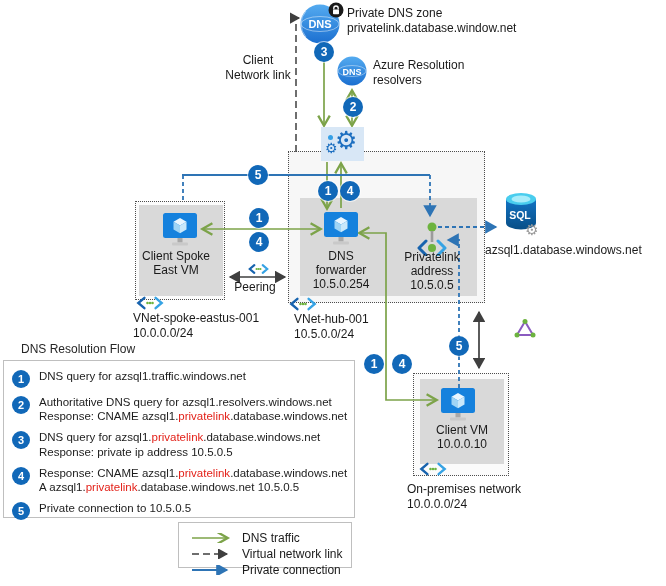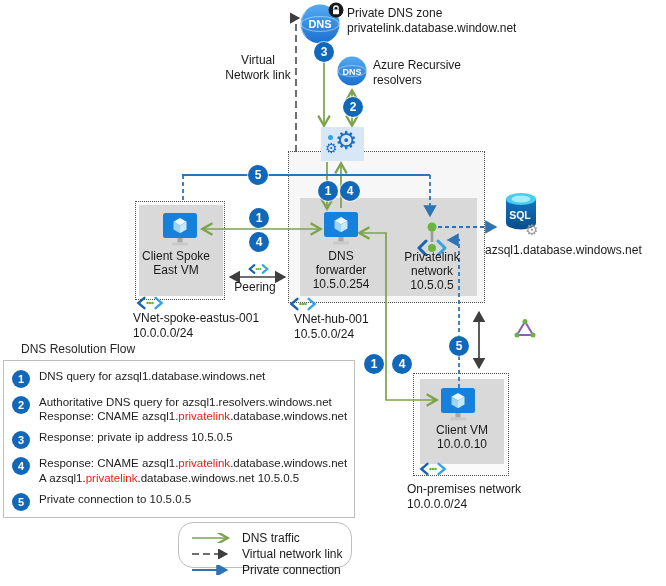--- a/index.html
+++ b/index.html
@@ -223,26 +223,26 @@
         <circle cx="17.7" cy="7" r="1.6" fill="#6db33f"></circle>
     </svg>
   </div>
 
   <div class="abs lbl" style="left:347px;top:6px;">
     <div>Private DNS zone</div>
     <div>privatelink.database.window.net</div>
   </div>
 
   <div class="abs lbl ctr" style="left:224px;top:53px;width:68px;">
-    <div>Virtual</div>
+    <div>Client</div>
     <div>Network link</div>
   </div>
 
   <div class="abs lbl" style="left:373px;top:58px;">
-    <div>Azure Recursive</div>
+    <div>Azure Resolution</div>
     <div>resolvers</div>
   </div>
 
   <div class="abs lbl ctr" style="left:139px;top:249px;width:74px;line-height:14px;">
     <div>Client Spoke</div>
     <div>East VM</div>
   </div>
 
   <div class="abs lbl" style="left:133px;top:311px;line-height:15px;">
     <div>VNet-spoke-eastus-001</div>
@@ -252,21 +252,21 @@
   <div class="abs lbl ctr" style="left:230px;top:280px;width:50px;">Peering</div>
 
   <div class="abs lbl ctr" style="left:301px;top:249px;width:80px;line-height:14px;">
     <div>DNS</div>
     <div>forwarder</div>
     <div>10.5.0.254</div>
   </div>
 
   <div class="abs lbl ctr" style="left:392px;top:250px;width:80px;line-height:14px;">
     <div>Privatelink</div>
-    <div>network</div>
+    <div>address</div>
     <div>10.5.0.5</div>
   </div>
 
   <div class="abs lbl" style="left:294px;top:312px;line-height:15px;">
     <div>VNet-hub-001</div>
     <div>10.5.0.0/24</div>
   </div>
 
   <div class="abs lbl" style="left:485px;top:243px;">azsql1.database.windows.net</div>
 
@@ -291,52 +291,53 @@
   <div class="step" style="left:364px;top:354px;">1</div>
   <div class="step" style="left:392px;top:354px;">4</div>
   <div class="step" style="left:449px;top:336px;">5</div>
 
   <div class="abs flow-title" style="left:21px;top:342px;">DNS Resolution Flow</div>
 
   <div class="abs flow-box" style="left:3px;top:360px;width:352px;height:158px;">
     <div class="fitem">
       <div class="fnum">1</div>
       <div class="ftext">
-          <div><span>DNS query for azsql1.database.windows.net</span></div>
+          <div><span>DNS query for azsql1.traffic.windows.net</span></div>
         </div>
     </div>
     <div class="fitem">
       <div class="fnum">2</div>
       <div class="ftext">
           <div><span>Authoritative DNS query for azsql1.resolvers.windows.net</span></div>
           <div><span>Response: CNAME azsql1.</span><span class="red">privatelink</span><span>.database.windows.net</span></div>
         </div>
     </div>
     <div class="fitem">
       <div class="fnum">3</div>
       <div class="ftext">
+          <div><span>DNS query for azsql1.</span><span class="red">privatelink</span><span>.database.windows.net</span></div>
           <div><span>Response: private ip address 10.5.0.5</span></div>
         </div>
     </div>
     <div class="fitem">
       <div class="fnum">4</div>
       <div class="ftext">
           <div><span>Response: CNAME azsql1.</span><span class="red">privatelink</span><span>.database.windows.net</span></div>
           <div><span>A azsql1.</span><span class="red">privatelink</span><span>.database.windows.net 10.5.0.5</span></div>
         </div>
     </div>
     <div class="fitem">
       <div class="fnum">5</div>
       <div class="ftext">
           <div><span>Private connection to 10.5.0.5</span></div>
         </div>
     </div>
   </div>
 
-  <div class="abs legend-box" style="left:178px;top:522px;width:174px;height:46px;border-radius:15px;">
+  <div class="abs legend-box" style="left:178px;top:522px;width:174px;height:46px;">
     <div class="lrow">
       <svg width="42" height="10">
         <path d="M1,5 L36,5" class="g" marker-end="url(#mg)"></path>
       </svg>
       <span class="llbl">DNS traffic</span>
     </div>
     <div class="lrow">
       <svg width="42" height="10">
         <path d="M1,5 L36,5" class="k dash2" marker-end="url(#mk)"></path>
       </svg>

